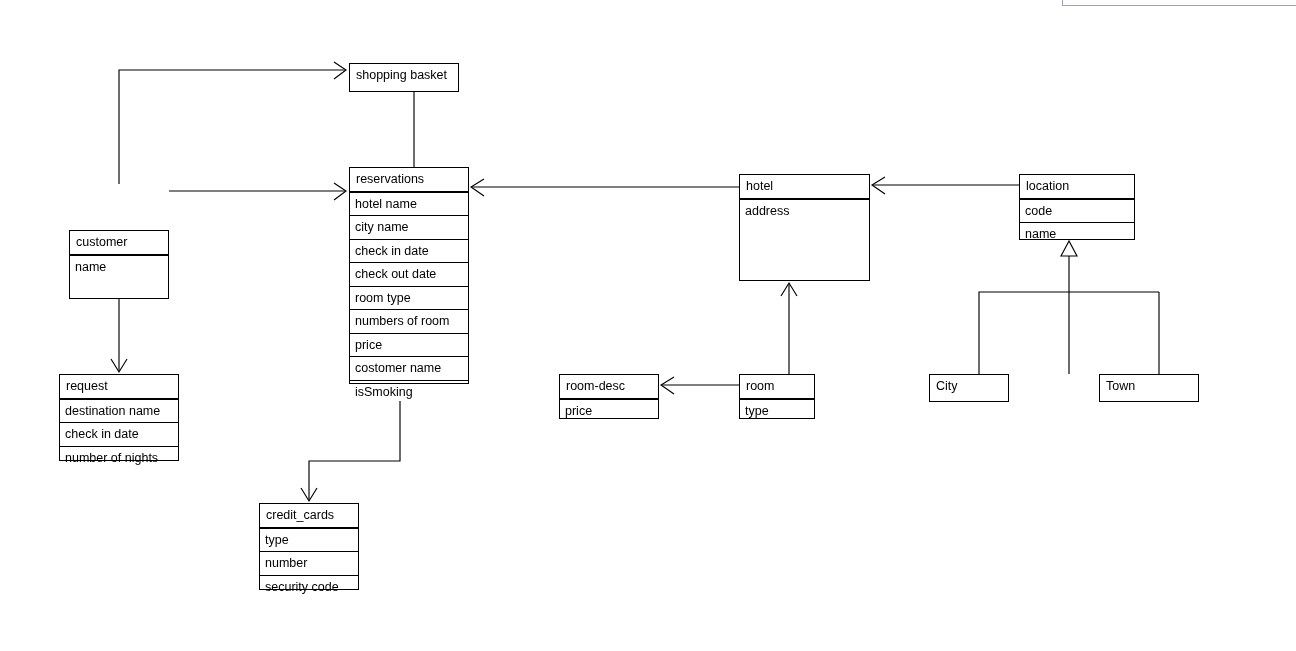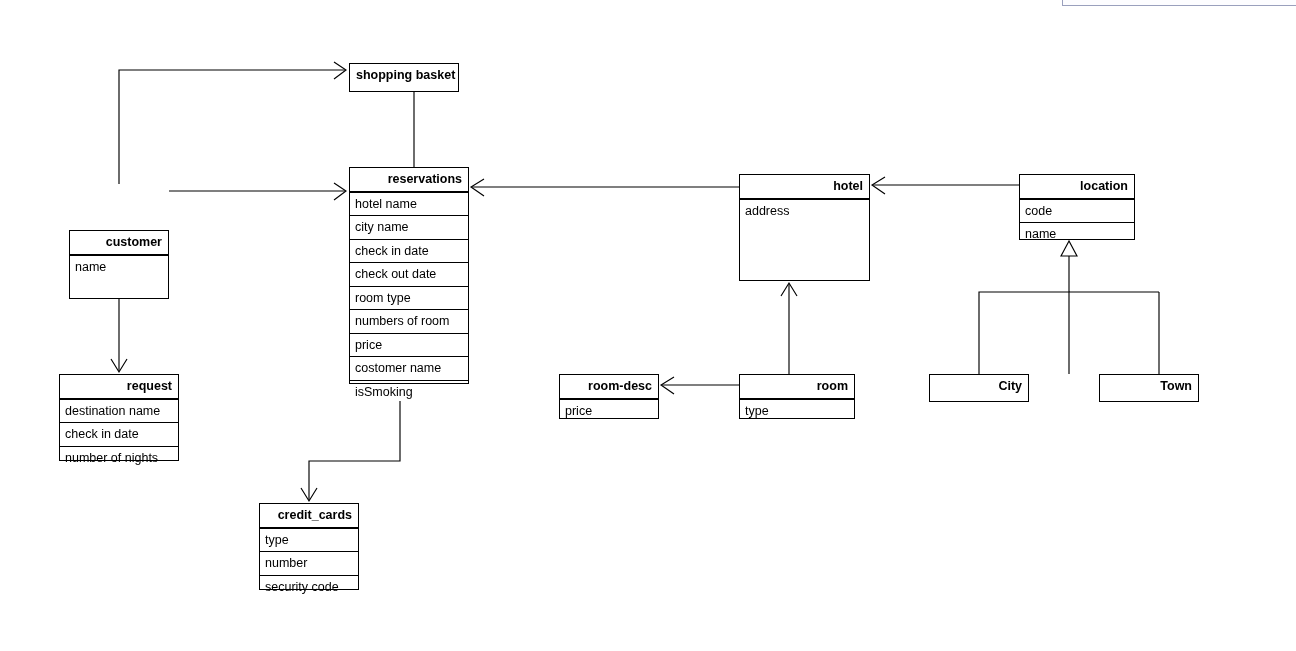--- a/index.html
+++ b/index.html
@@ -27,25 +27,24 @@
   .uml-class {
     position: absolute;
     border: 1px solid #000000;
     background: #ffffff;
     font-size: 12.5px;
     line-height: 1;
     color: #000000;
     z-index: 5;
   }
   .uml-name {
-    text-align: right;
+    text-align: left;
     padding: 5px 6px 5px 6px;
     white-space: nowrap;
     overflow: hidden;
-    font-weight: bold;
   }
   .uml-class.has-members > .uml-name { border-bottom: 1px solid #000000; }
   .uml-compartment { border-top: 1px solid #000000; }
   .uml-compartment:first-of-type { border-top: none; }
   .uml-row {
     padding: 5px 4px 5px 5px;
     white-space: nowrap;
     overflow: hidden;
     text-align: left;
   }
@@ -197,28 +196,28 @@
     </div>
   </div>
 
   <div class="uml-class has-members" style="left:559px; top:374px; width:100px; height:45px;">
     <div class="uml-name">room-desc</div>
     <div class="uml-compartment">
       <div class="uml-row">price</div>
     </div>
   </div>
 
-  <div class="uml-class has-members" style="left:739px; top:374px; width:116px; height:45px;">
+  <div class="uml-class has-members" style="left:739px; top:374px; width:76px; height:45px;">
     <div class="uml-name">room</div>
     <div class="uml-compartment">
       <div class="uml-row">type</div>
     </div>
   </div>
 
-  <div class="uml-class" style="left:929px; top:374px; width:100px; height:28px;">
+  <div class="uml-class" style="left:929px; top:374px; width:80px; height:28px;">
     <div class="uml-name">City</div>
   </div>
 
   <div class="uml-class" style="left:1099px; top:374px; width:100px; height:28px;">
     <div class="uml-name">Town</div>
   </div>
 
 </div>
 
 </body></html>

